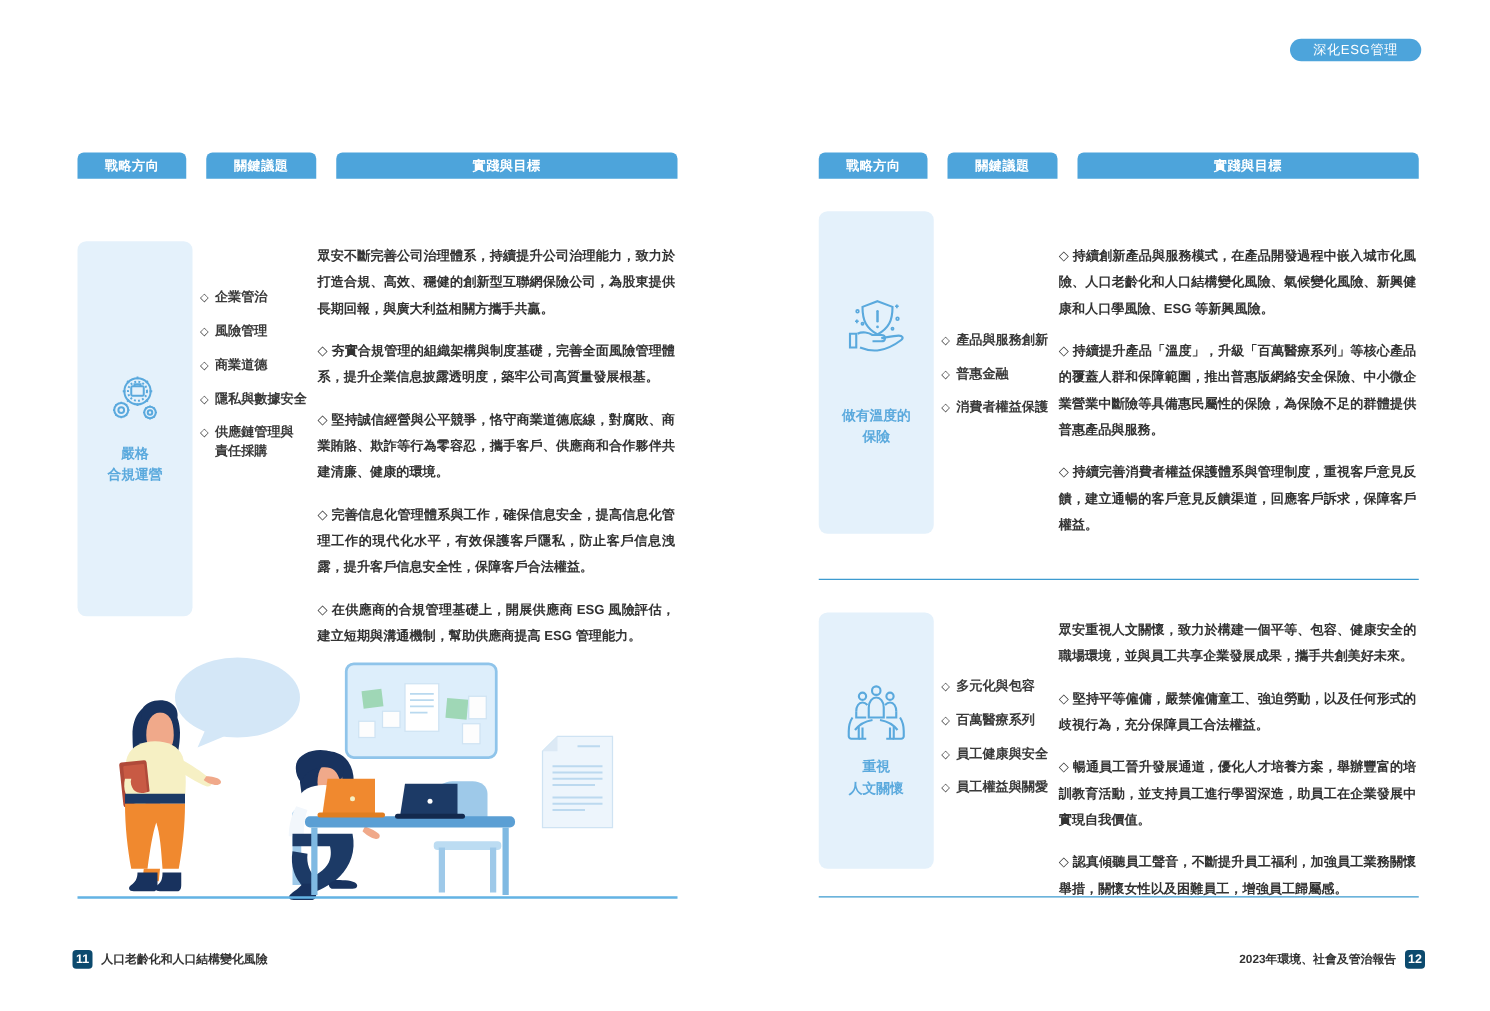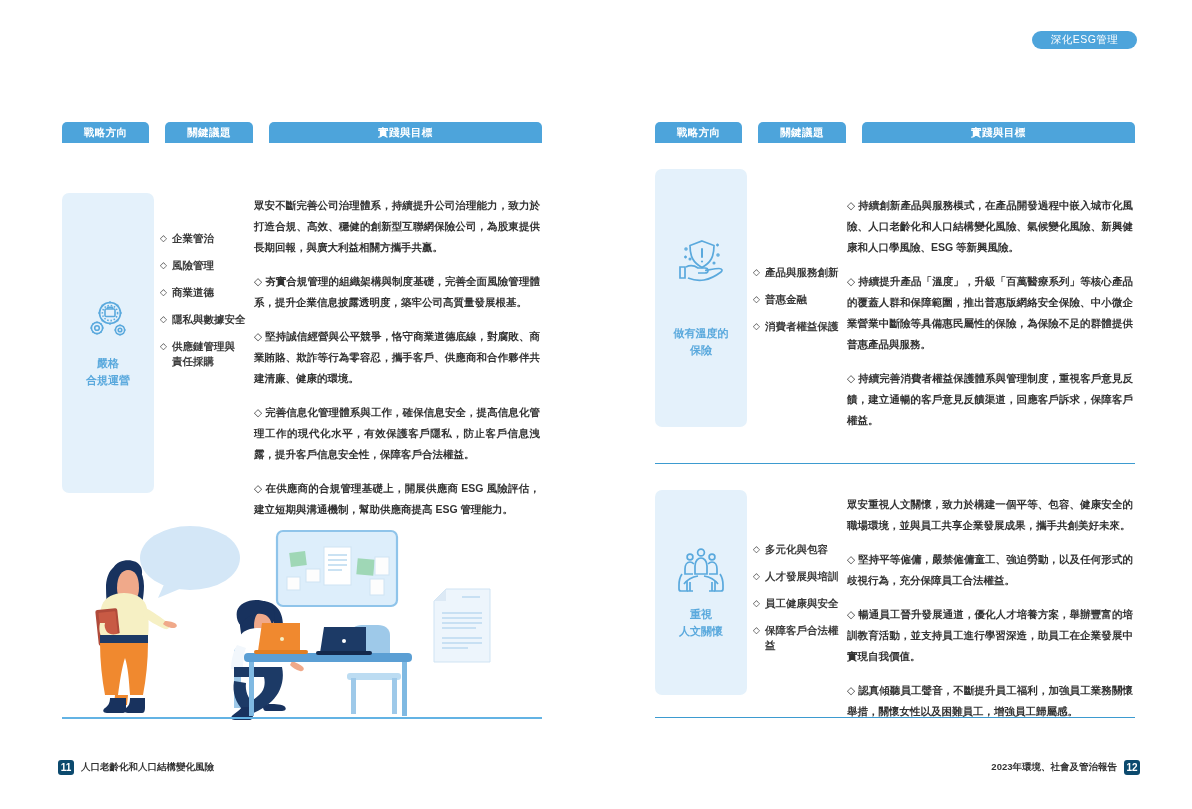--- a/index.html
+++ b/index.html
@@ -337,29 +337,29 @@
         </div>
       </div>
 
       <div class="cell-issues" style="width:100px;padding-left:6px;padding-top:52px;">
         <div class="issue">
             <span class="dia">◇</span>
             <span class="txt">多元化與包容</span>
           </div>
         <div class="issue">
             <span class="dia">◇</span>
-            <span class="txt">人才發展與培訓</span>
+            <span class="txt">百萬醫療系列</span>
           </div>
         <div class="issue">
             <span class="dia">◇</span>
             <span class="txt">員工健康與安全</span>
           </div>
         <div class="issue">
             <span class="dia">◇</span>
-            <span class="txt">保障客戶合法權益</span>
+            <span class="txt">員工權益與關愛</span>
           </div>
       </div>
 
       <div class="cell-body" style="width:286px;padding-top:4px;">
         <div class="para">眾安重視人文關懷，致力於構建一個平等、包容、健康安全的職場環境，並與員工共享企業發展成果，攜手共創美好未來。</div>
         <div class="para bullet">◇ 堅持平等僱傭，嚴禁僱傭童工、強迫勞動，以及任何形式的歧視行為，充分保障員工合法權益。</div>
         <div class="para bullet">◇ 暢通員工晉升發展通道，優化人才培養方案，舉辦豐富的培訓教育活動，並支持員工進行學習深造，助員工在企業發展中實現自我價值。</div>
         <div class="para bullet">◇ 認真傾聽員工聲音，不斷提升員工福利，加強員工業務關懷舉措，關懷女性以及困難員工，增強員工歸屬感。</div>
       </div>
     </div>

